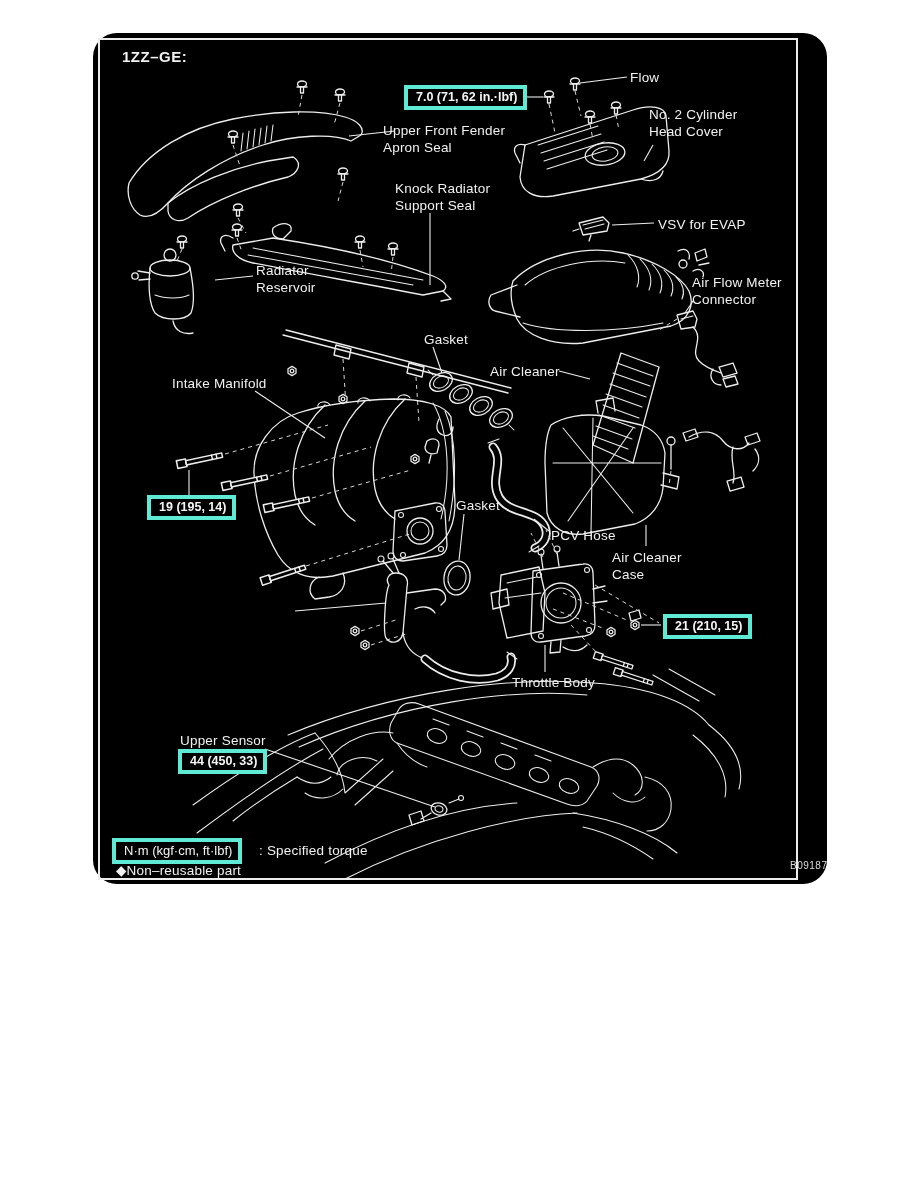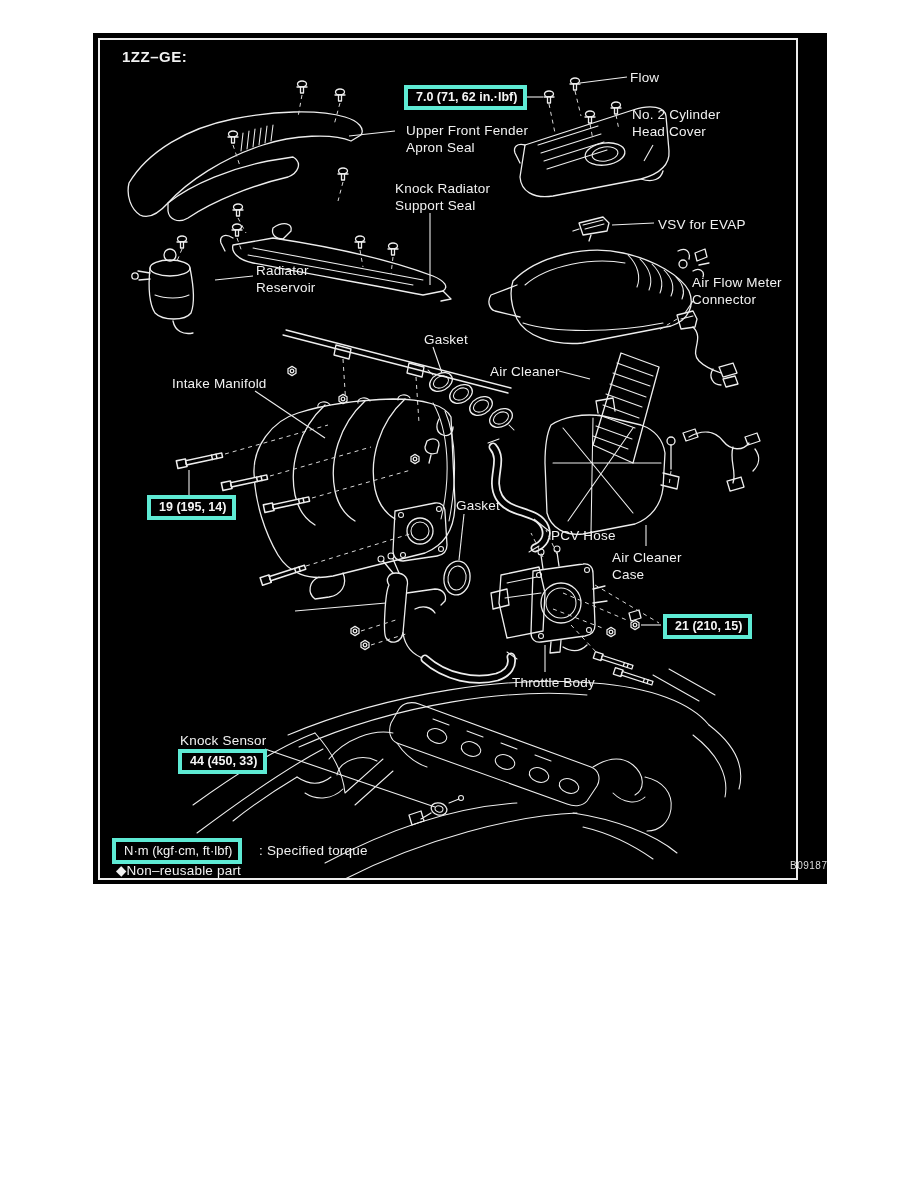--- a/index.html
+++ b/index.html
@@ -1,18 +1,18 @@
 <!DOCTYPE html>
 <html><head>
 <meta charset="utf-8">
 <style>
   html,body{margin:0;padding:0;background:#ffffff;}
   .page{position:relative;width:918px;height:1188px;background:#ffffff;overflow:hidden;
         font-family:"Liberation Sans", sans-serif;}
-  .panel{position:absolute;left:93px;top:33px;width:734px;height:851px;background:#000;}
+  .panel{position:absolute;left:93px;top:33px;width:734px;height:851px;background:#000;border-radius:24px;}
   .frame{position:absolute;left:5px;top:5px;width:696px;height:838px;border:2px solid #ececec;}
   .art{position:absolute;left:0;top:0;width:734px;height:851px;}
   .lbl{position:absolute;color:#f1f1f1;font-size:13.5px;line-height:17px;
        white-space:pre-line;letter-spacing:.2px;}
   .code{font-weight:bold;font-size:15px;letter-spacing:.5px;}
   .tq{position:absolute;color:#f5f5f5;background:#000;border:4px solid #5eead4;
       font-size:12.5px;font-weight:bold;padding:1px 6px 2px 8px;white-space:nowrap;}
   .legendbox{font-weight:normal;font-size:13px;}
   .fig{position:absolute;color:#dcdcdc;font-size:10px;letter-spacing:.5px;padding-left:29px;}
   svg{position:absolute;left:0;top:0;}
@@ -307,24 +307,24 @@
         <line class="ld" x1="172" y1="716" x2="342" y2="774"></line>
       </g>
     </svg>
 
     <div class="lbl code" style="left:29px;top:15px">1ZZ–GE:</div>
 
     <div class="tq" style="left:311px;top:52px">7.0 (71, 62 in.·lbf)</div>
 
     <div class="lbl" style="left:537px;top:36px">Flow</div>
 
-    <div class="lbl" style="left:539px;top:73px">No. 2 Cylinder
+    <div class="lbl" style="left:556px;top:73px">No. 2 Cylinder
 Head Cover</div>
 
-    <div class="lbl" style="left:313px;top:89px">Upper Front Fender
+    <div class="lbl" style="left:290px;top:89px">Upper Front Fender
 Apron Seal</div>
 
     <div class="lbl" style="left:302px;top:147px">Knock Radiator
 Support Seal</div>
 
     <div class="lbl" style="left:565px;top:183px">VSV for EVAP</div>
 
     <div class="lbl" style="left:163px;top:229px">Radiator
 Reservoir</div>
 
@@ -344,21 +344,21 @@
     <div class="lbl" style="left:458px;top:494px">PCV Hose</div>
 
     <div class="lbl" style="left:519px;top:516px">Air Cleaner
 Case</div>
 
 
     <div class="tq" style="left:570px;top:581px">21 (210, 15)</div>
 
     <div class="lbl" style="left:419px;top:641px">Throttle Body</div>
 
-    <div class="lbl" style="left:87px;top:699px">Knock Sensor</div>
+    <div class="lbl" style="left:87px;top:699px">Upper Sensor</div>
 
     <div class="tq" style="left:85px;top:716px">44 (450, 33)</div>
 
     <div class="tq legendbox" style="left:19px;top:805px">N·m (kgf·cm, ft·lbf)</div>
     <div class="lbl" style="left:166px;top:809px">: Specified torque</div>
     <div class="lbl" style="left:23px;top:829px">◆Non–reusable part</div>
 
     <div class="fig" style="left:668px;top:827px">B09187</div>
   </div>
 </div>

